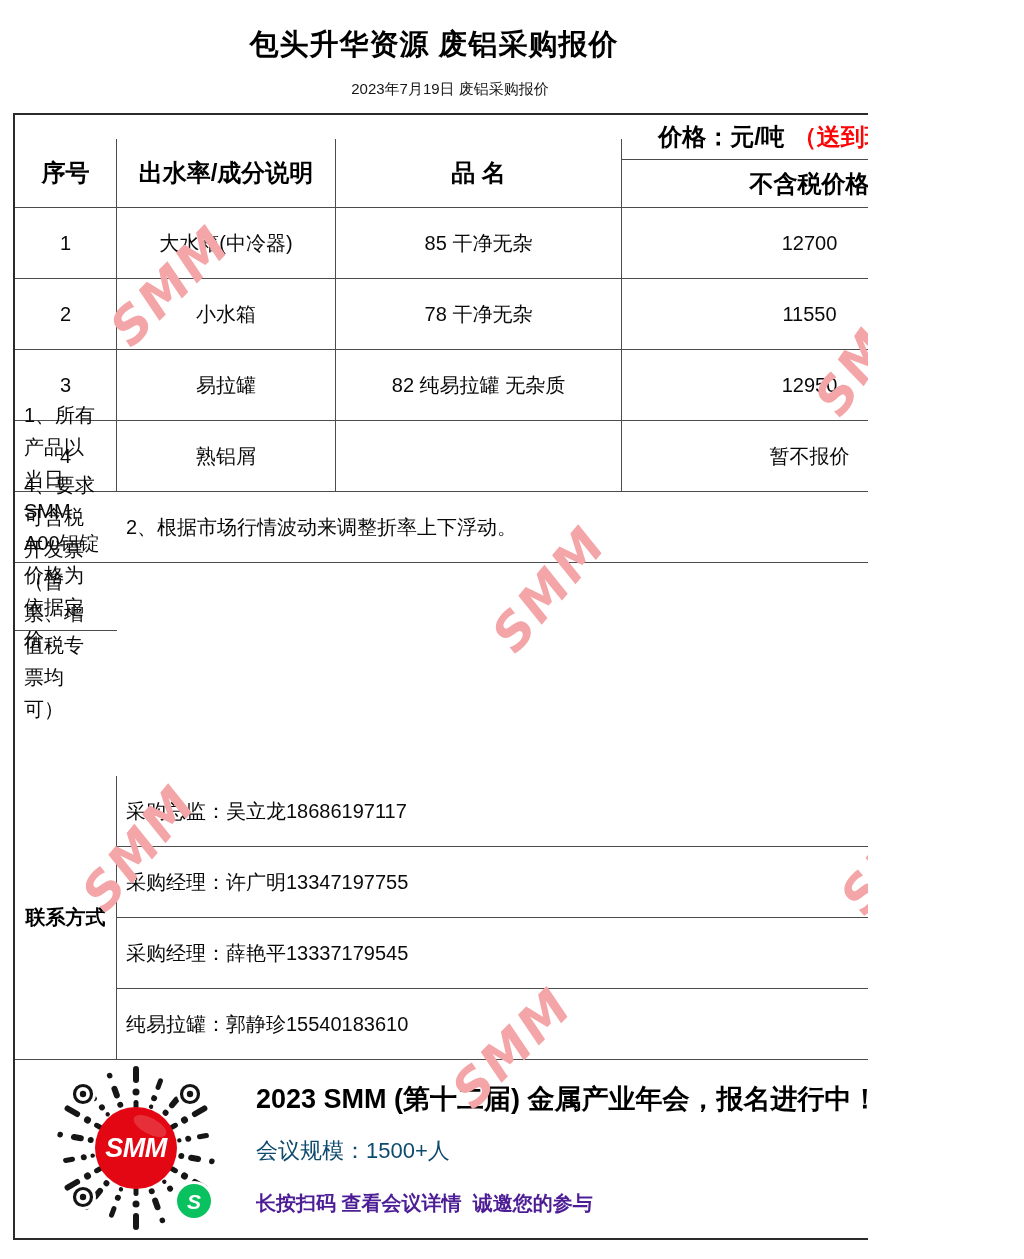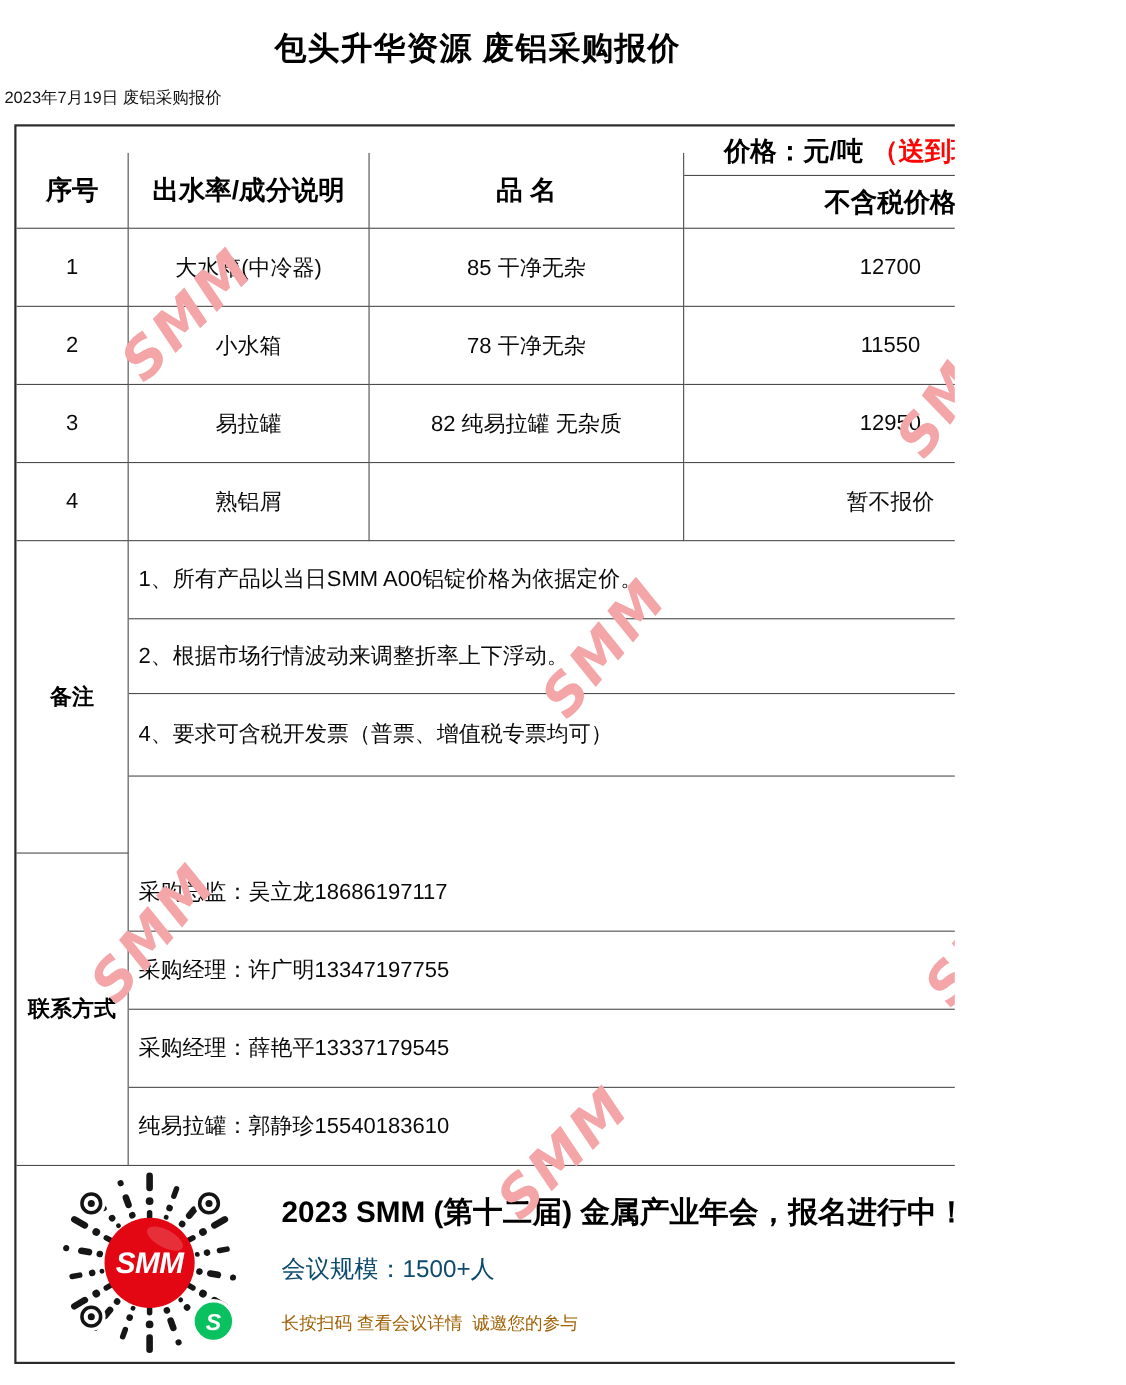--- a/index.html
+++ b/index.html
@@ -11,22 +11,22 @@
     font-family:"Liberation Sans","DejaVu Sans",sans-serif;
     color:#111;
     overflow:hidden;
   }
   .doc-title {
     position:absolute; top:25px; left:0; width:100%;
     text-align:center; font-size:29px; font-weight:700; color:#000;
     letter-spacing:1px;
   }
   .doc-subtitle {
-    position:absolute; top:80px; left:4px; width:100%;
-    font-size:15px; color:#151515;
+    position:absolute; top:80px; left:16px; width:100%;
+    text-align:center; font-size:15px; color:#151515;
   }
 
   .sheet {
     position:absolute; top:113px; left:13px;
     width:986px; height:1127px;
     border:2px solid #2b2b2b;
     background:transparent;
   }
 
   
@@ -85,21 +85,21 @@
 
   
   .banner {
     height:178px;
     display:flex; align-items:center;
   }
   .qr-wrap { margin-left:26px; width:197px; height:170px; flex:0 0 auto; }
   .banner-text { margin-left:18px; }
   .banner-title { font-size:27px; font-weight:700; color:#000; white-space:pre; }
   .banner-scale { font-size:22px; color:#0c4a6e; margin-top:19px; white-space:pre; }
-  .banner-cta   { font-size:16px; font-weight:400; color:#a16207; margin-top:24px; white-space:pre; }
+  .banner-cta   { font-size:20px; font-weight:700; color:#4c1d95; margin-top:24px; white-space:pre; }
 
   
   .wm {
     position:absolute; z-index:6;
     font-family:"DejaVu Sans","Liberation Sans",sans-serif;
     font-style:italic; font-weight:700; font-size:50px;
     letter-spacing:3px;
     color:#f3a5a7;
     pointer-events:none; user-select:none;
     line-height:58px;
@@ -151,21 +151,20 @@
       <div class="tc">12950</div>
     </div>
     <div class="trow">
       <div class="tc">4</div>
       <div class="tc">熟铝屑</div>
       <div class="tc"></div>
       <div class="tc">暂不报价</div>
     </div>
 
     <div class="section notes">
-      <div class="label">备注</div>
       <div class="item">1、所有产品以当日SMM A00铝锭价格为依据定价。</div>
       <div class="item">2、根据市场行情波动来调整折率上下浮动。</div>
       <div class="item red">4、要求可含税开发票（普票、增值税专票均可）</div>
     </div>
 
     <div class="section contacts">
       <div class="label">联系方式</div>
       <div class="item">采购总监：吴立龙18686197117</div>
       <div class="item">采购经理：许广明13347197755</div>
       <div class="item">采购经理：薛艳平13337179545</div>

